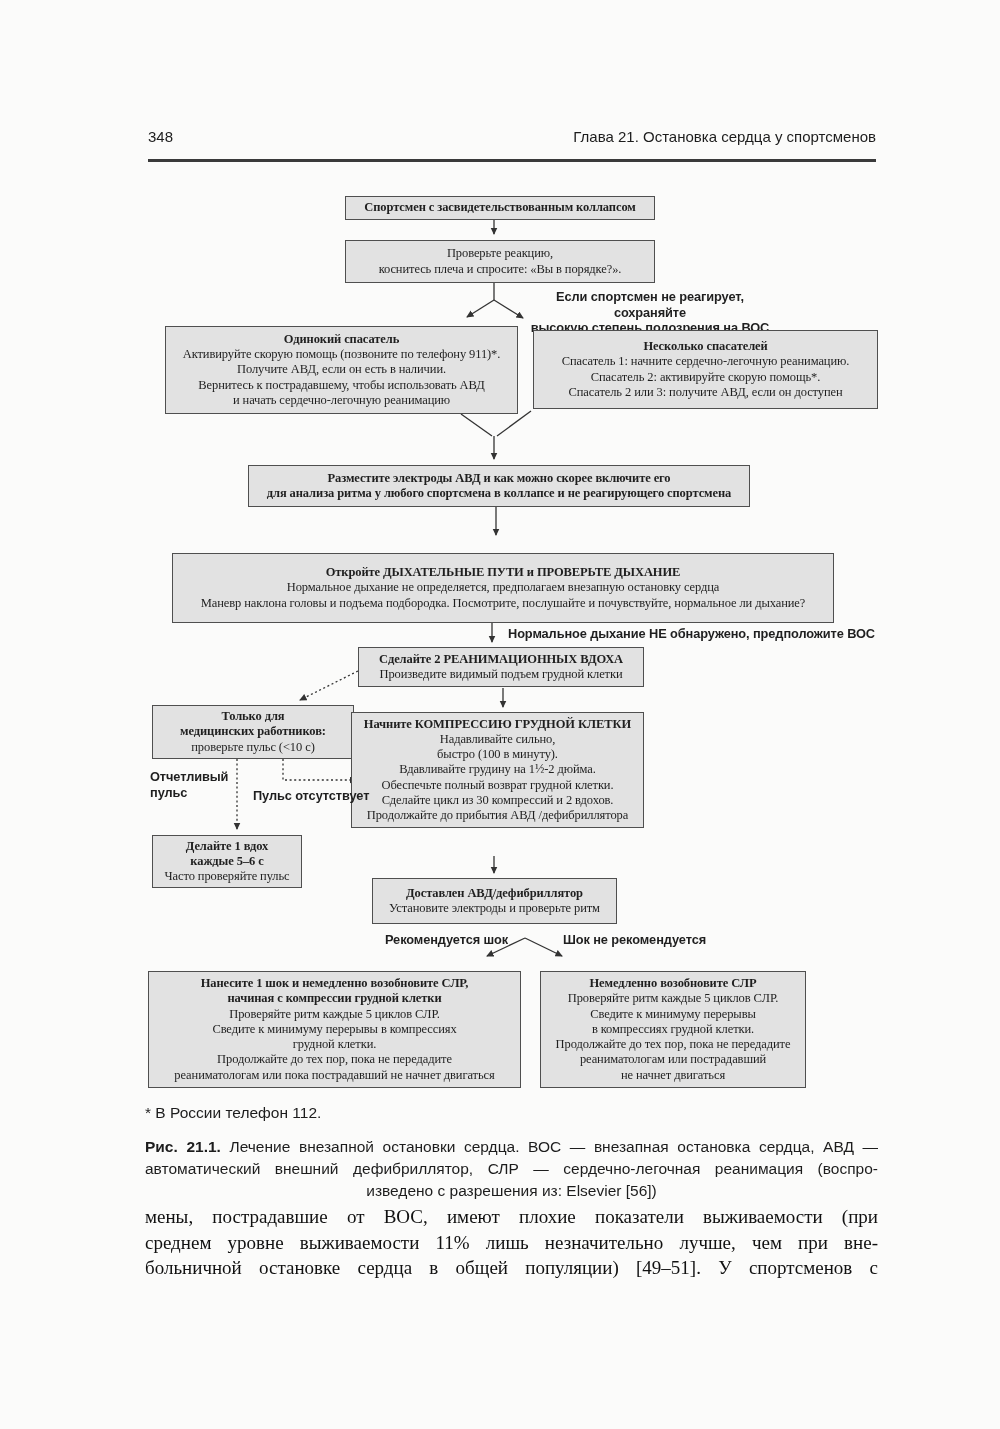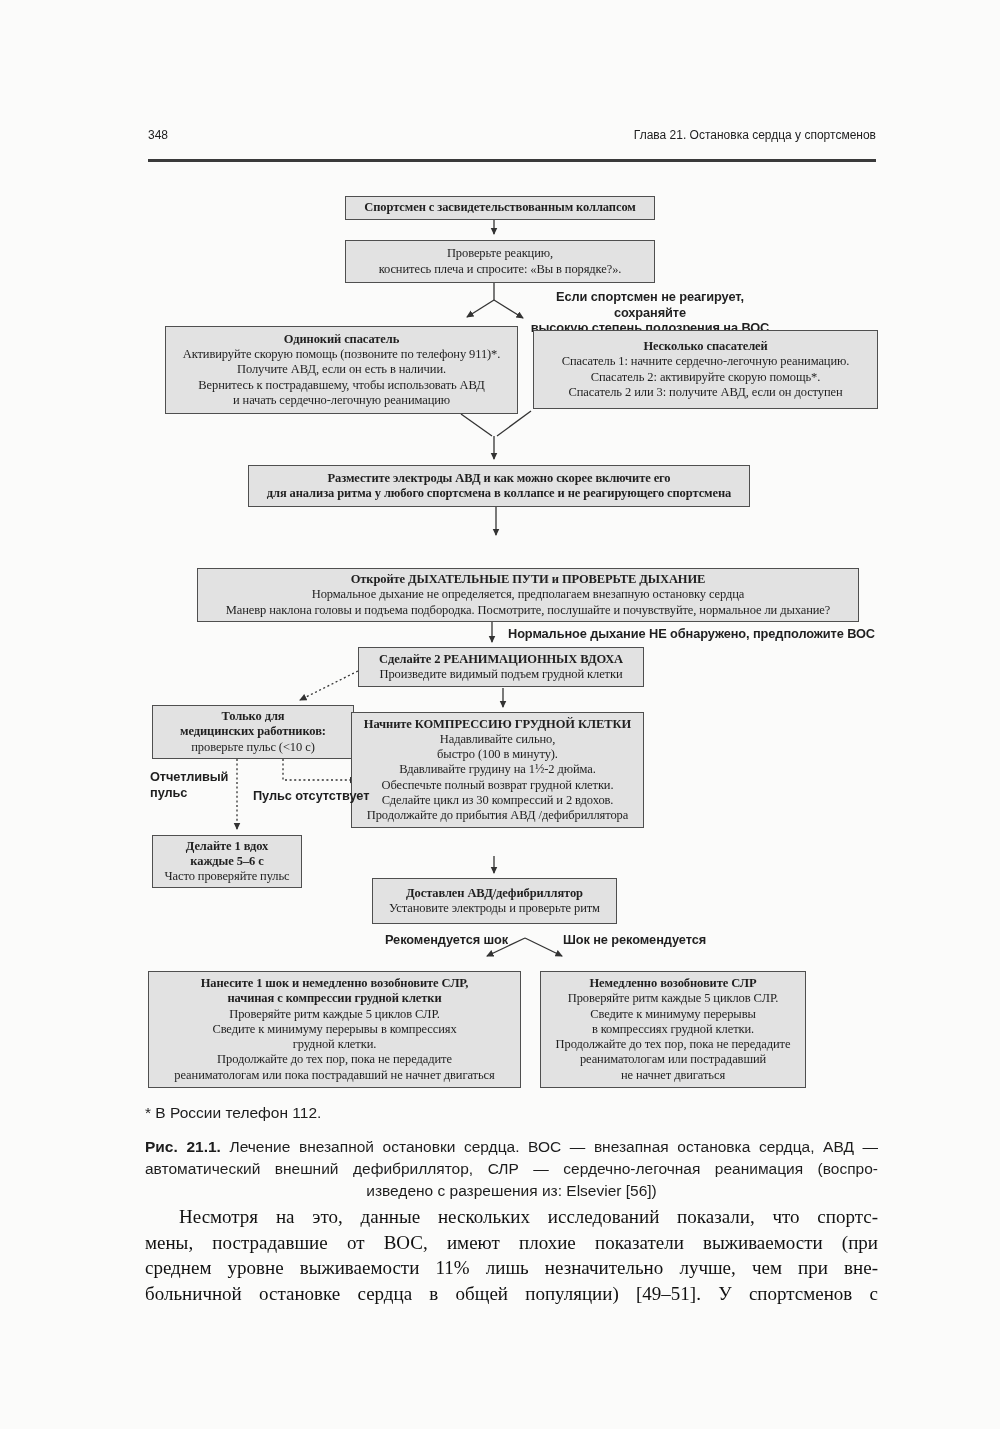--- a/index.html
+++ b/index.html
@@ -1,21 +1,21 @@
 <!DOCTYPE html>
 <html><head>
 <meta charset="utf-8">
 <style>
   html,body{margin:0;padding:0;background:#ffffff;}
   .page{
     position:relative;width:1000px;height:1429px;background:#fbfbfa;
     font-family:"Liberation Sans",sans-serif;color:#1d1d1d;overflow:hidden;
   }
   
-  .hdr{position:absolute;left:148px;top:128px;width:728px;display:flex;justify-content:space-between;align-items:baseline;font-size:12px;}
+  .hdr{position:absolute;left:148px;top:128px;width:728px;display:flex;justify-content:space-between;align-items:baseline;font-size:15px;}
   .hdr-rule{position:absolute;left:148px;top:159px;width:728px;height:2.5px;background:#3a3a3a;}
   
   .connectors{position:absolute;left:0;top:0;width:1000px;height:1429px;z-index:1;pointer-events:none;}
   .fbox{
     position:absolute;z-index:2;box-sizing:border-box;
     background:#e2e2e2;border:1.5px solid #4f4f4f;
     display:flex;flex-direction:column;justify-content:center;
     text-align:center;font-size:12.5px;line-height:15.2px;letter-spacing:-0.1px;
     padding:3px 5px;color:#1f1f1f;font-family:Liberation Serif, serif;
   }
@@ -98,21 +98,21 @@
     <div>Спасатель 1: начните сердечно-легочную реанимацию.</div>
     <div>Спасатель 2: активируйте скорую помощь*.</div>
     <div>Спасатель 2 или 3: получите АВД, если он доступен</div>
   </div>
 
   <div class="fbox" style="left:248px;top:465px;width:502px;height:42px;padding:16px 4px;">
     <div class="b">Разместите электроды АВД и как можно скорее включите его</div>
     <div class="b">для анализа ритма у любого спортсмена в коллапсе и не реагирующего спортсмена</div>
   </div>
 
-  <div class="fbox" style="left:172px;top:568px;width:662px;height:54px;margin-left:25px;">
+  <div class="fbox" style="left:172px;top:553px;width:662px;height:70px;">
     <div class="b">Откройте ДЫХАТЕЛЬНЫЕ ПУТИ и ПРОВЕРЬТЕ ДЫХАНИЕ</div>
     <div>Нормальное дыхание не определяется, предполагаем внезапную остановку сердца</div>
     <div>Маневр наклона головы и подъема подбородка. Посмотрите, послушайте и почувствуйте, нормальное ли дыхание?</div>
   </div>
 
   <div class="flabel b" style="left:508px;top:626px;">Нормальное дыхание НЕ обнаружено, предположите ВОС</div>
 
   <div class="fbox" style="left:358px;top:647px;width:286px;height:40px;">
     <div class="b">Сделайте 2 РЕАНИМАЦИОННЫХ ВДОХА</div>
     <div>Произведите видимый подъем грудной клетки</div>
@@ -179,19 +179,18 @@
 
   <div class="caption">
     <div class="cap-line">
       <span class="cap-label">Рис. 21.1.</span><span> Лечение внезапной остановки сердца. ВОС — внезапная остановка сердца, АВД —</span>
     </div>
     <div class="cap-line">автоматический внешний дефибриллятор, СЛР — сердечно-легочная реанимация (воспро-</div>
     <div class="cap-line center">изведено с разрешения из: Elsevier [56])</div>
   </div>
 
   <div class="bodytext">
-    <div class="body-line indent">Несмотря на это, данные нескольких исследований показали, что спортс-</div>
     <div class="body-line">мены, пострадавшие от ВОС, имеют плохие показатели выживаемости (при</div>
     <div class="body-line">среднем уровне выживаемости 11% лишь незначительно лучше, чем при вне-</div>
     <div class="body-line">больничной остановке сердца в общей популяции) [49–51]. У спортсменов с</div>
   </div>
 
 </div>
 
 </body></html>

